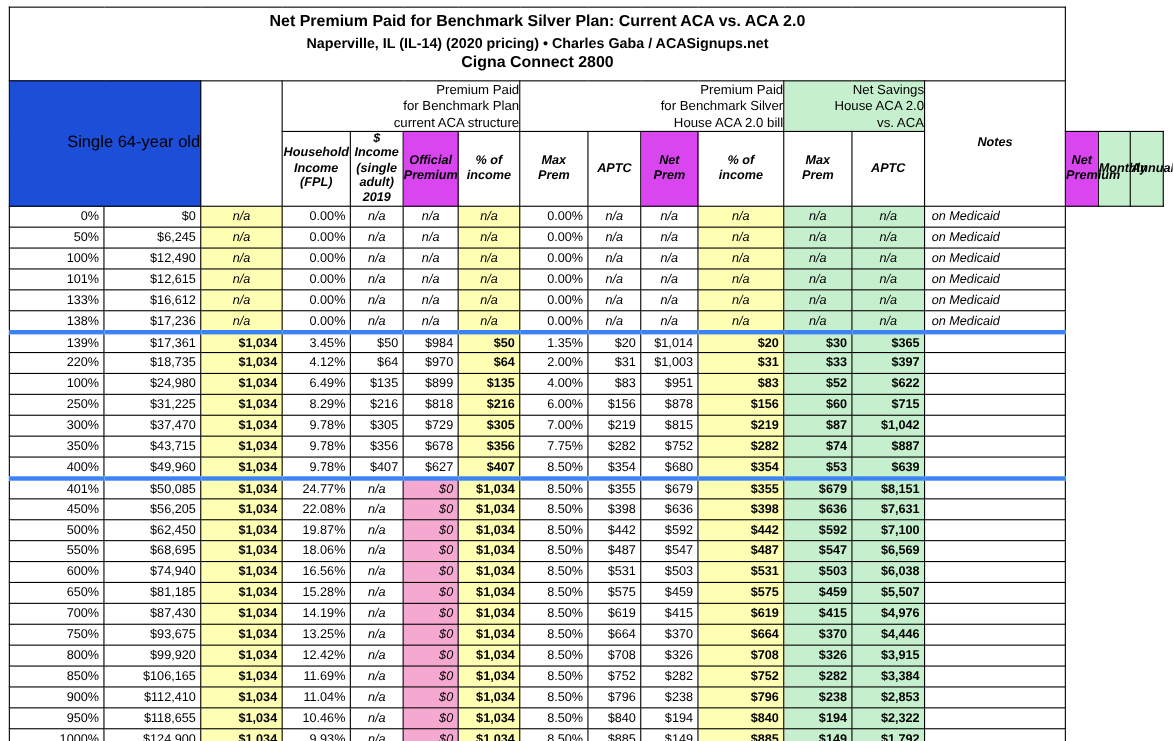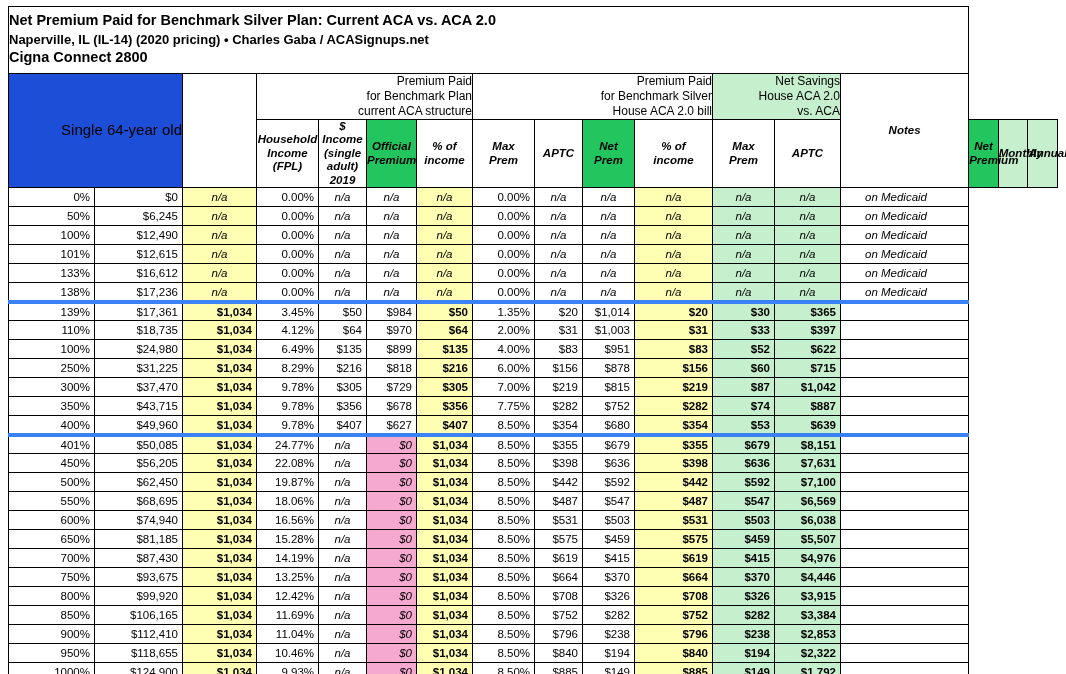--- a/index.html
+++ b/index.html
@@ -1,35 +1,35 @@
 <!DOCTYPE html>
 <html><head>
 <meta charset="utf-8">
 <style>
   html,body{margin:0;padding:0;background:#fff;}
   body{width:1066px;height:674px;font-family:"Liberation Sans",sans-serif;}
   #wrap{width:1066px;height:674px;box-sizing:border-box;padding:6px 8px 0 8px;}
   table{border-collapse:collapse;width:1050px;table-layout:fixed;}
   td,th{border:1px solid #000;font-size:11.5px;padding:0;height:19px;box-sizing:border-box;}
-  .title{font-weight:bold;font-size:14.5px;line-height:1.35;padding:4px 0 5px 0;}
+  .title{font-weight:bold;font-size:14.5px;text-align:center;line-height:1.35;padding:4px 0 5px 0;}
   .title .l2{font-size:13px;}
   .title .l3{font-size:14.5px;}
   .grp{text-align:right;font-weight:normal;font-size:12px;line-height:1.25;}
   .grp.peach{background:#1d4ed8;font-size:15px;}
   .grp.green{background:#c6efce;padding-left:20px;}
   .hd{text-align:center;font-weight:bold;font-size:11.5px;line-height:1.18;vertical-align:middle;font-style:italic;}
-  .hd.yel{background:#22c55e;}
+  .hd.yel{background:#d946ef;}
   .hd.grn{background:#c6efce;}
   .num{text-align:right;padding-right:4px;font-size:11.5px;}
   .na{font-style:italic;text-align:center;color:#000;font-size:11.5px;}
   .b{font-weight:bold;}
   .yel{background:#ffffb3;}
   .grn{background:#c6efce;}
   .pink{background:#f5a9d0;}
-  .notes{font-style:italic;font-size:11.5px;padding-left:24px;}
+  .notes{font-style:italic;font-size:11.5px;padding-left:6px;}
   .thick-top td{border-top:4px solid #3b82f6;}
   col.c0{width:86px}col.c1{width:88px}col.c2{width:74px}col.c3{width:62px}
   col.c4{width:48px}col.c5{width:50px}col.c6{width:56px}col.c7{width:62px}
   col.c8{width:48px}col.c9{width:52px}col.c10{width:78px}col.c11{width:62px}
   col.c12{width:66px}col.c13{width:128px}
 </style>
 </head>
 <body>
 
 <div id="wrap">
@@ -230,21 +230,21 @@
           <td class="num yel b">$50</td>
           <td class="num">1.35%</td>
           <td class="num">$20</td>
           <td class="num">$1,014</td>
           <td class="num yel b">$20</td>
           <td class="num grn b">$30</td>
           <td class="num grn b">$365</td>
           <td class="notes"></td>
         </tr>
         <tr>
-          <td class="num">110%</td>
+          <td class="num">220%</td>
           <td class="num">$18,735</td>
           <td class="num yel b">$1,034</td>
           <td class="num">4.12%</td>
           <td class="num">$64</td>
           <td class="num">$970</td>
           <td class="num yel b">$64</td>
           <td class="num">2.00%</td>
           <td class="num">$31</td>
           <td class="num">$1,003</td>
           <td class="num yel b">$31</td>

